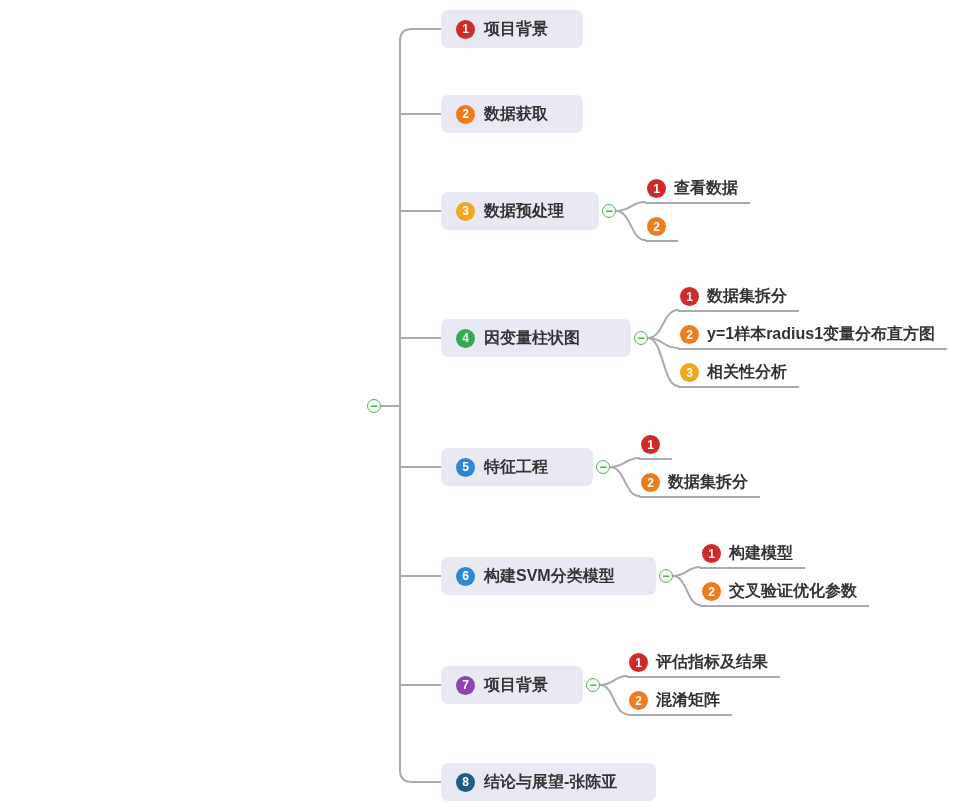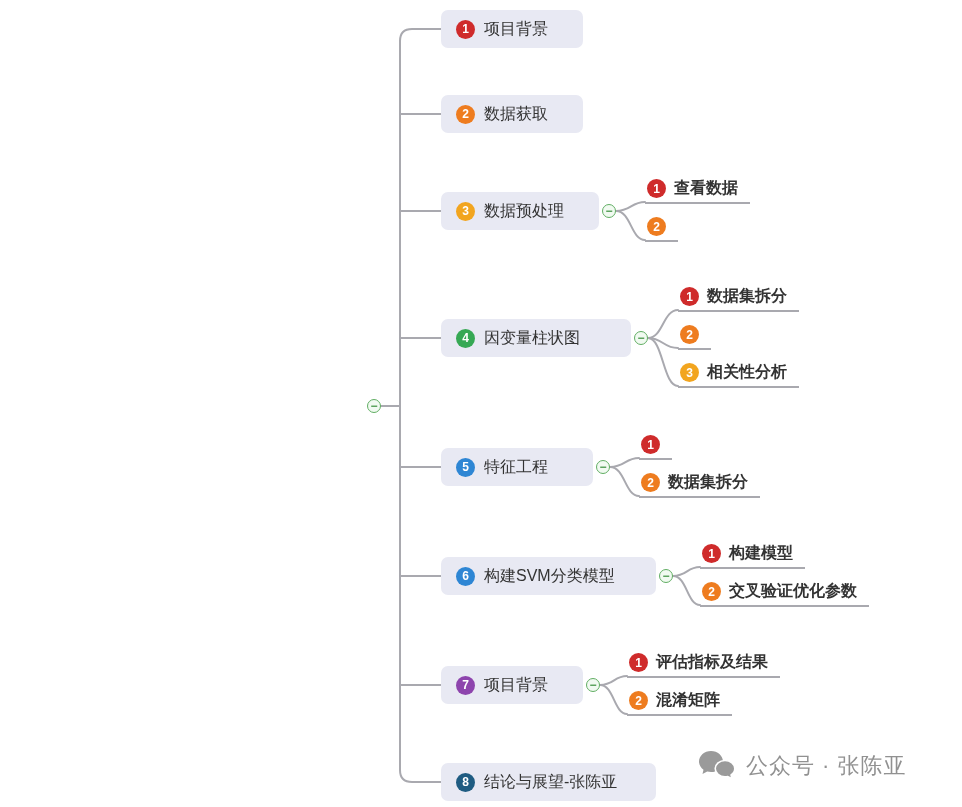--- a/index.html
+++ b/index.html
@@ -17,21 +17,21 @@
     color:#fff;font-weight:bold;font-size:17px;line-height:1.55;text-align:center;
     box-shadow:0 1px 3px rgba(0,0,0,.25);
   }
 
   .branch{
     position:absolute;height:38px;box-sizing:border-box;z-index:2;
     background:var(--branch-bg,#e8e9f3);border-radius:7px;
     display:flex;align-items:center;gap:9px;padding:0 14px 0 15px;
     white-space:nowrap;
   }
-  .branch .label{font-size:16px;font-weight:400;color:var(--text,#333333);}
+  .branch .label{font-size:16px;font-weight:700;color:var(--text,#333333);}
 
   .child{
     position:absolute;height:27px;box-sizing:border-box;z-index:2;
     display:flex;align-items:center;gap:8px;padding:0 12px 2px 2px;
     border-bottom:2px solid var(--line,#a9a9af);white-space:nowrap;
   }
   .child .label{font-size:16px;font-weight:600;color:var(--text,#333333);}
 
   .badge{
     width:19px;height:19px;border-radius:50%;flex:0 0 auto;
@@ -123,20 +123,21 @@
   </div>
   <div class="collapse" style="left:634px;top:331px;">
       <span>−</span>
     </div>
   <div class="child" style="left:678px;top:285px;">
     <span class="badge" style="background: rgb(207, 43, 43);">1</span>
     <span class="label">数据集拆分</span>
   </div>
   <div class="child" style="left:678px;top:323px;">
     <span class="badge" style="background: rgb(238, 124, 31);">2</span>
+    <span class="label">y=1样本radius1变量分布直方图</span>
   </div>
   <div class="child" style="left:678px;top:361px;">
     <span class="badge" style="background: rgb(242, 165, 31);">3</span>
     <span class="label">相关性分析</span>
   </div>
 
   <div class="branch" style="left:441px;top:448px;width:152px;">
     <span class="badge" style="background: rgb(46, 134, 212);">5</span>
     <span class="label">特征工程</span>
   </div>
@@ -181,21 +182,14 @@
   <div class="child" style="left:627px;top:689px;">
     <span class="badge" style="background: rgb(238, 124, 31);">2</span>
     <span class="label">混淆矩阵</span>
   </div>
 
   <div class="branch" style="left:441px;top:763px;width:215px;">
     <span class="badge" style="background: rgb(31, 92, 130);">8</span>
     <span class="label">结论与展望-张陈亚</span>
   </div>
 
-  <div class="watermark">
-    <svg width="38" height="32" viewBox="0 0 38 32">
-      <path d="M13 1C6.4 1 1 5.7 1 11.5c0 3.3 1.8 6.3 4.5 8.2l-1 4.3 4.7-2.4c1.2.3 2.5.5 3.8.5 6.6 0 12-4.7 12-10.5S19.6 1 13 1z" fill="#9a9a9a"></path>
-      <path d="M27 10.5c5.4 0 9.8 3.6 9.8 8.1 0 2.6-1.5 4.9-3.7 6.4l.9 3.7-4.3-2.2c-.9.2-1.7.3-2.7.3-5.4 0-9.8-3.7-9.8-8.2s4.4-8.1 9.8-8.1z" fill="#9a9a9a" stroke="#ffffff" stroke-width="1.6"></path>
-    </svg>
-    <span>公众号 · 张陈亚</span>
-  </div>
 
 </div>
 
 </body></html>

